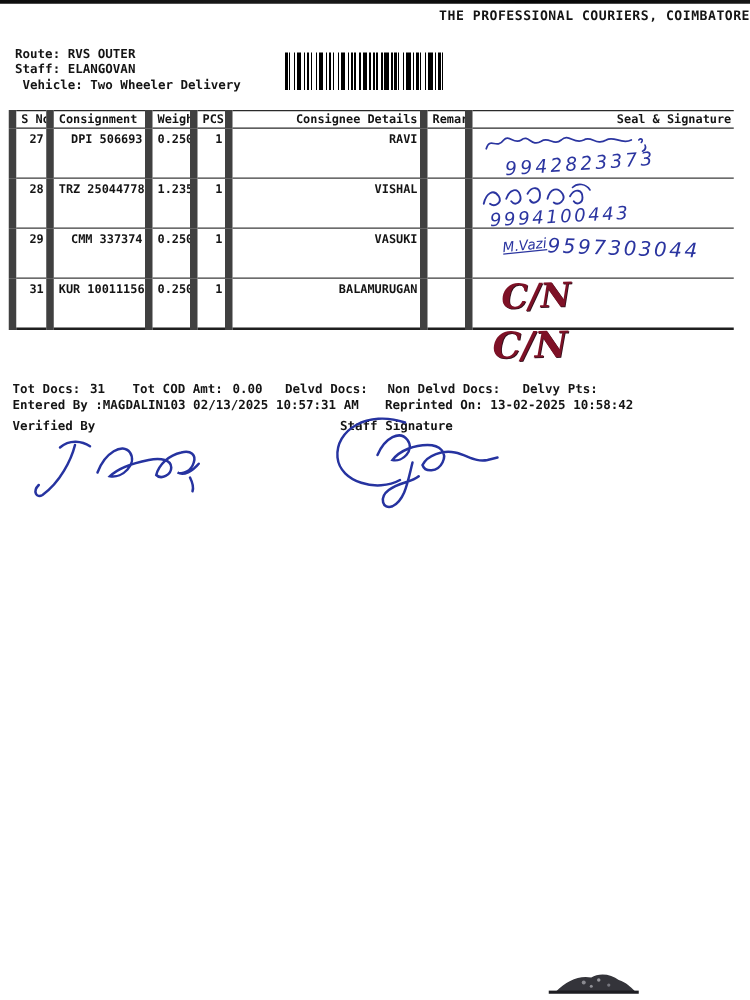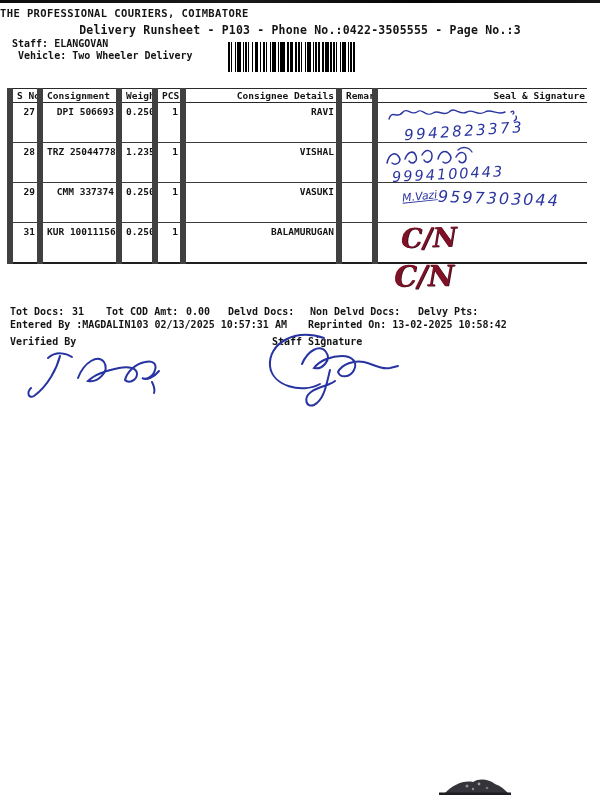--- a/index.html
+++ b/index.html
@@ -4,21 +4,21 @@
 <style>
   * { margin:0; padding:0; box-sizing:border-box; }
   html,body { background:#ffffff; }
   .page {
     position:relative; width:600px; height:800px; background:#fff;
     font-family:"DejaVu Sans Mono", monospace; font-weight:bold; color:#141414;
     overflow:hidden;
   }
   .top-strip { position:absolute; left:0; top:0; width:600px; height:3px;
     background:linear-gradient(90deg,#0d0d0d 0%,#1a1a1a 40%,#050505 70%,#161616 100%); }
-  .doc-title { position:absolute; top:7px; left:0; width:600px; text-align:left;
+  .doc-title { position:absolute; top:7px; left:0; width:600px; text-align:right;
     font-size:10.5px; letter-spacing:0.4px; }
   .doc-subtitle { position:absolute; top:23px; left:0; width:600px; text-align:center;
     font-size:11.5px; letter-spacing:0.2px; }
   .info-left { position:absolute; left:12px; top:38px; font-size:10px; line-height:12.4px; white-space:pre; }
   .info-right { position:absolute; left:345px; top:40px; font-size:10px; line-height:13px; white-space:pre; }
   .barcode { position:absolute; left:228px; top:42px; width:127px; height:30px;
     background:repeating-linear-gradient(90deg,
       #000 0px,#000 2px,#fff 2px,#fff 3px,
       #000 3px,#000 4px,#fff 4px,#fff 7px,
       #000 7px,#000 8px,#fff 8px,#fff 9.5px,
@@ -59,23 +59,22 @@
   .smudge { position:absolute; left:437px; top:776px; }
 </style>
 </head>
 <body>
 
 <div class="page">
 
   <div class="top-strip"></div>
 
   <div class="doc-title">THE PROFESSIONAL COURIERS, COIMBATORE</div>
-  <div class="doc-subtitle">Delivery Runsheet - P103 - Phone No.:0422-3505555 - Page No.:3</div>
 
-  <div class="info-left"><div>Staff: ELANGOVAN</div><div> Vehicle: Two Wheeler Delivery</div></div>
+  <div class="info-left"><div>Route: RVS OUTER</div><div>Staff: ELANGOVAN</div><div> Vehicle: Two Wheeler Delivery</div></div>
 
   <div class="barcode"></div>
 
 
   <table class="runsheet">
     <colgroup>
       <col class="col-sno">
         <col class="col-cons">
         <col class="col-wt">
         <col class="col-pcs">

